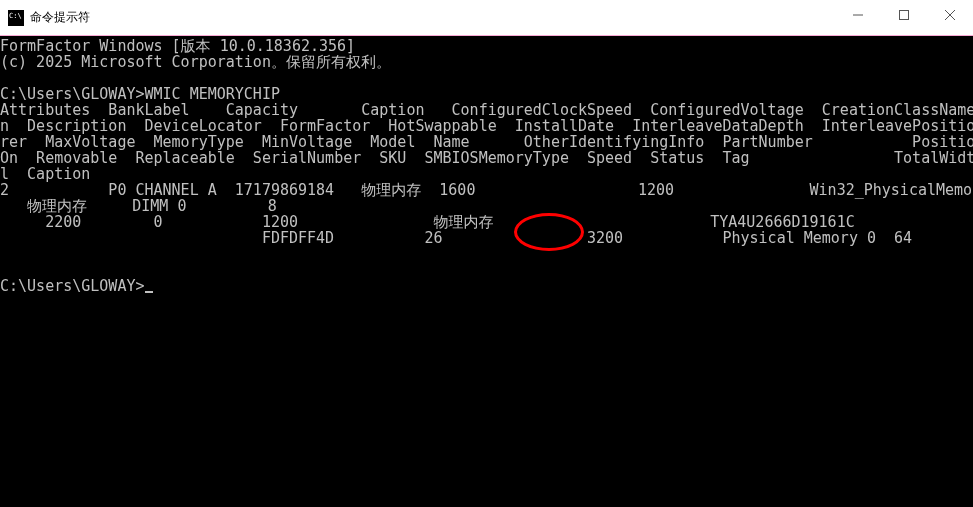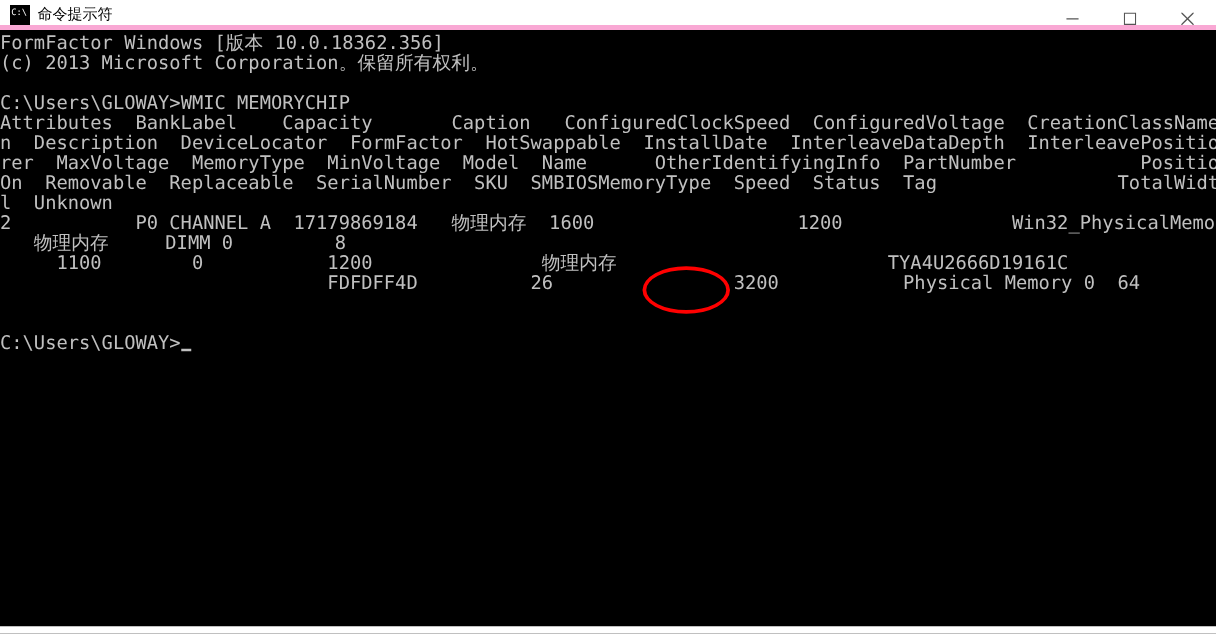--- a/index.html
+++ b/index.html
@@ -9,25 +9,25 @@
     }
     body {
       width: 973px;
       height: 507px;
       background: #ffffff;
       font-family: 'NSimSun', 'SimSun', 'Consolas', monospace;
       overflow: hidden;
       position: relative;
     }
     .titlebar {
-      height: 24px;
+      height: 36px;
       background: #ffffff;
       display: flex;
-      align-items: flex-end;
-      border-bottom: 4px solid #f9a8d4;
+      align-items: center;
+      border-bottom: 1px solid #f9a8d4;
       position: relative;
     }
     .titlebar-icon {
       width: 16px;
       height: 16px;
       margin-left: 8px;
       margin-right: 6px;
       background: #000;
       position: relative;
       display: inline-block;
@@ -115,29 +115,29 @@
     <div class="window-btn close">
       <svg width="10" height="10" viewBox="0 0 10 10">
           <line x1="0" y1="0" x2="10" y2="10" stroke="#555" stroke-width="1"></line>
           <line x1="10" y1="0" x2="0" y2="10" stroke="#555" stroke-width="1"></line>
         </svg>
     </div>
   </div>
 </div>
 
 <div class="terminal"><span>FormFactor Windows [版本 10.0.18362.356]</span>
-<span>(c) 2013 Microsoft Corporation。保留所有权利。</span>
+<span>(c) 2025 Microsoft Corporation。保留所有权利。</span>
 <span></span>
 <span>C:\Users\GLOWAY&gt;</span><span>WMIC MEMORYCHIP</span>
 <span>Attributes  BankLabel    Capacity       Caption   ConfiguredClockSpeed  ConfiguredVoltage  CreationClassName     DataWidth</span>
 <span>n  Description  DeviceLocator  FormFactor  HotSwappable  InstallDate  InterleaveDataDepth  InterleavePosition  Manufactu</span>
 <span>rer  MaxVoltage  MemoryType  MinVoltage  Model  Name      OtherIdentifyingInfo  PartNumber           PositionInRow  Powered</span>
 <span>On  Removable  Replaceable  SerialNumber  SKU  SMBIOSMemoryType  Speed  Status  Tag                TotalWidth  TypeDetai</span>
-<span>l  Unknown</span>
+<span>l  Caption</span>
 <span>2           P0 CHANNEL A  17179869184   物理内存  1600                  1200               Win32_PhysicalMemory  64</span>
 <span>   物理内存     DIMM 0         8                                                                                             Unknown</span>
-<span>     1100        0           1200               物理内存                        TYA4U2666D19161C</span>
+<span>     2200        0           1200               物理内存                        TYA4U2666D19161C</span>
 <span>                             FDFDFF4D          26                3200           Physical Memory 0  64          16512</span>
 <span></span>
 <span></span>
 <span>C:\Users\GLOWAY&gt;</span><span class="cursor"></span></div>
 
 <div class="circle-annotation"></div>
 
 </body></html>

